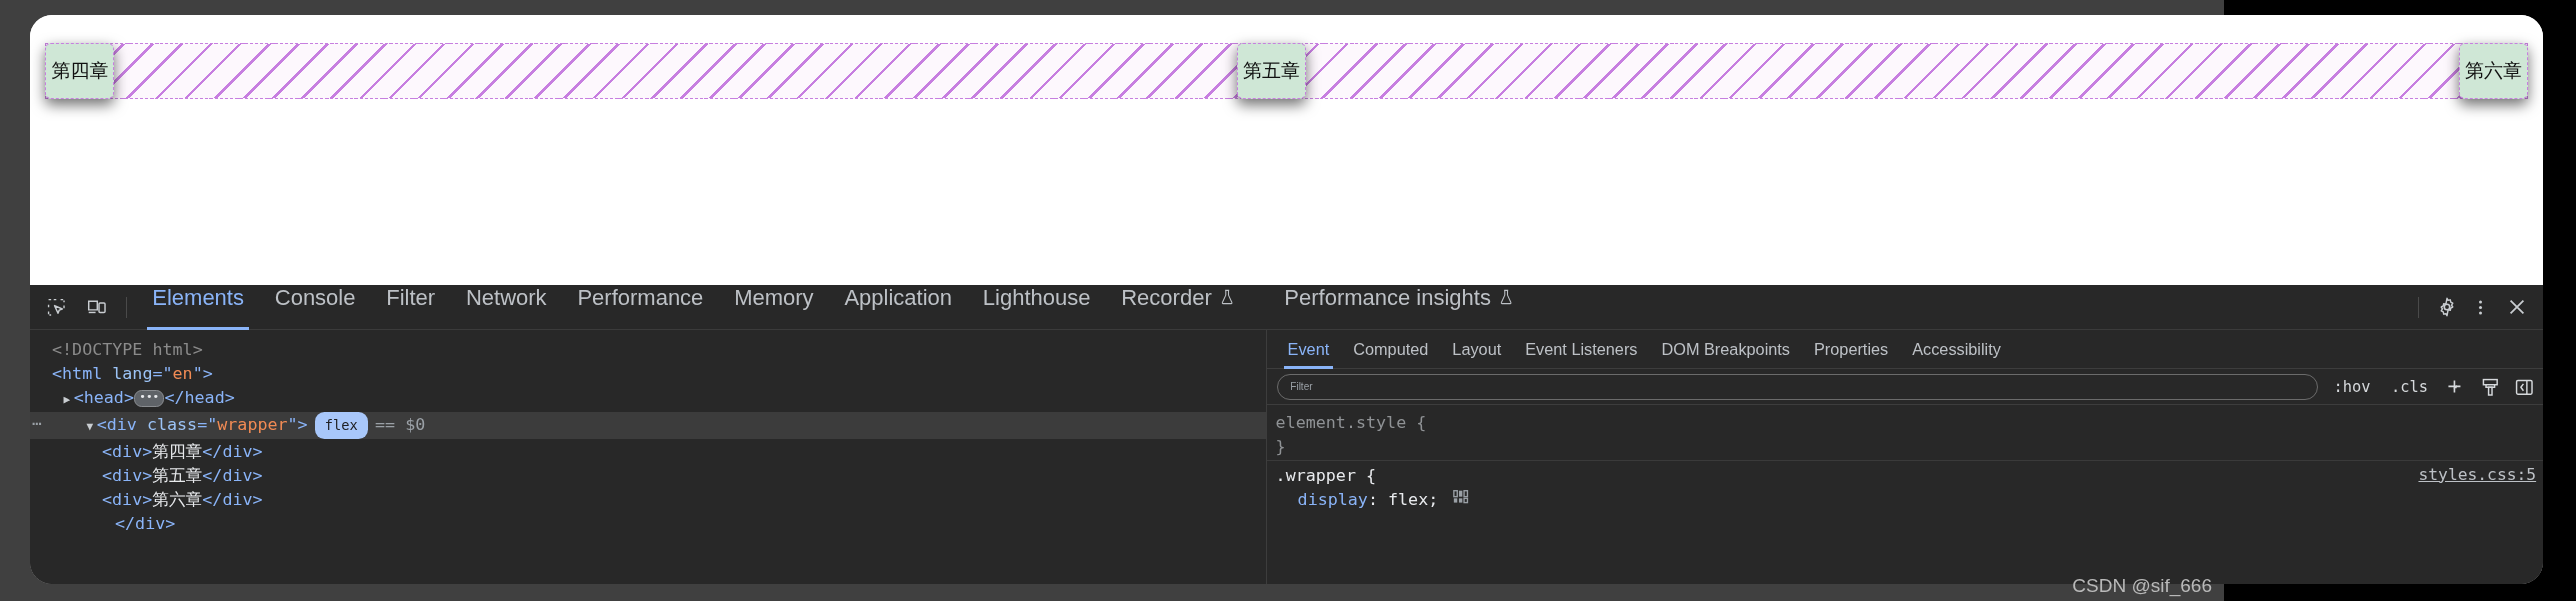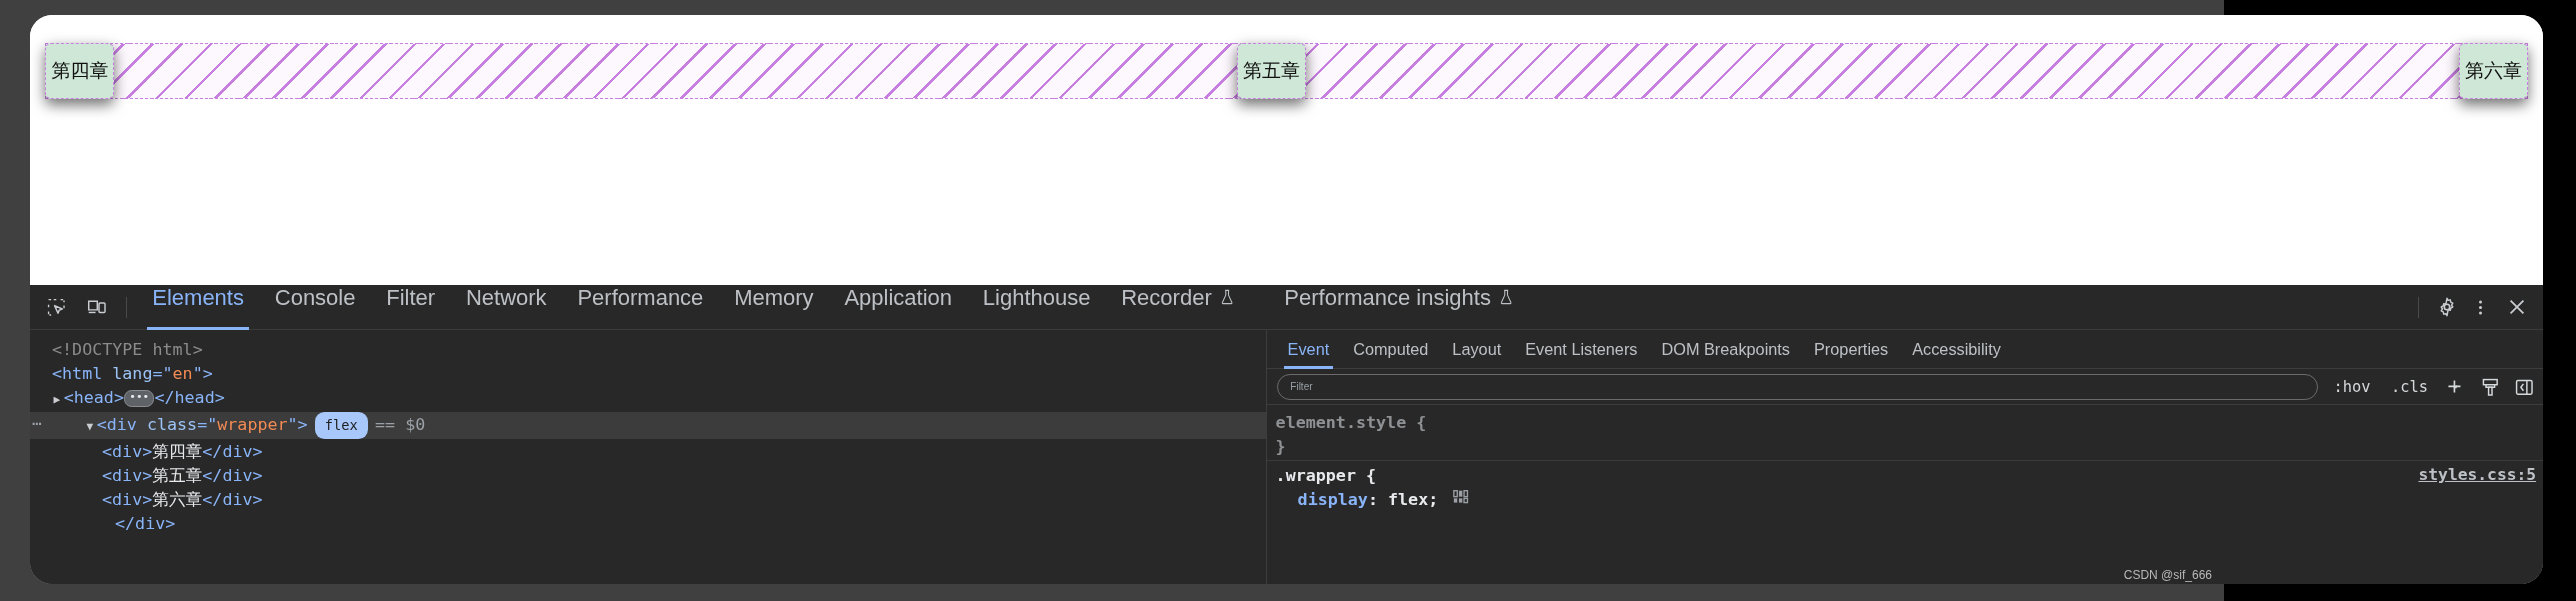--- a/index.html
+++ b/index.html
@@ -225,21 +225,20 @@
     padding:0 5.1px; cursor:pointer; white-space:nowrap;
   }
   .st-icon{ width:24px; height:24px; display:flex; align-items:center; justify-content:center; color:#d6d9dc; cursor:pointer; }
 
   #rules{
     flex:1; overflow:hidden;
     font-family:"DejaVu Sans Mono", monospace;
     font-size:16.7px;
     line-height:24px;
     padding-top:3.4px;
-    font-weight:bold;
   }
   .rule{
     position:relative;
     padding:1.7px 0 1.7px 8.6px;
     border-bottom:0.9px solid #3a3a3a;
   }
   .rule-dim{ color:#8f9295; }
   .sel{ color:#e8eaed; }
   .prop{ color:#8ab4f8; padding-left:22px; }
   .pval{ color:#e8eaed; }
@@ -255,23 +254,23 @@
     margin-left:20.6px;
   }
   .decl-highlight .prop{ padding-left:0; }
   .flex-icon-inline{
     display:inline-block; vertical-align:middle; margin-left:5.1px;
   }
 
   
   #watermark{
     position:absolute;
-    right:12px; bottom:20px;
+    right:12px; bottom:5px;
     color:#b9b9b9;
-    font-size:12px;
+    font-size:19px;
     font-family:"Liberation Sans", sans-serif;
     z-index:50;
     margin-top:40px;
   }
 </style>
 </head>
 <body>
 
 <div id="screen">
 
@@ -384,21 +383,21 @@
 
           <div class="dom-line">
             <span class="tw-doctype">&lt;!DOCTYPE html&gt;</span>
           </div>
 
           <div class="dom-line">
             <span class="tw-punct">&lt;</span><span class="tw-tag">html</span>
             <span class="tw-attr">lang</span><span class="tw-punct">="</span><span class="tw-val">en</span><span class="tw-punct">"&gt;</span>
           </div>
 
-          <div class="dom-line" style="padding-left:20px">
+          <div class="dom-line" style="padding-left:30px">
             <span class="arrow">▶</span><span class="tw-punct">&lt;</span><span class="tw-tag">head</span><span class="tw-punct">&gt;</span><span class="ellipsis-btn">•••</span><span class="tw-punct">&lt;/</span><span class="tw-tag">head</span><span class="tw-punct">&gt;</span>
           </div>
 
 
           <div class="dom-line selected" style="padding-left:53px">
             <span class="row-dots">⋯</span><span class="arrow">▼</span><span class="tw-punct">&lt;</span><span class="tw-tag">div</span>
             <span class="tw-attr">class</span><span class="tw-punct">="</span><span class="tw-val">wrapper</span><span class="tw-punct">"&gt;</span><span class="flex-badge">flex</span><span class="dollar0">== $0</span>
           </div>
 
           <div class="dom-line" style="padding-left:72px">

